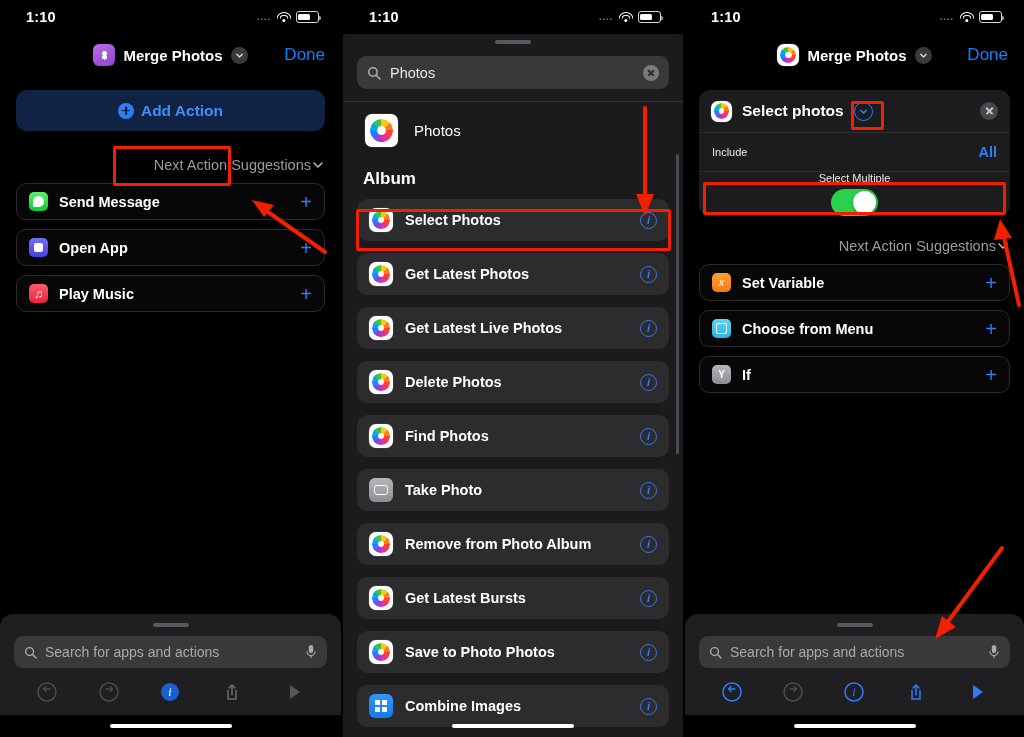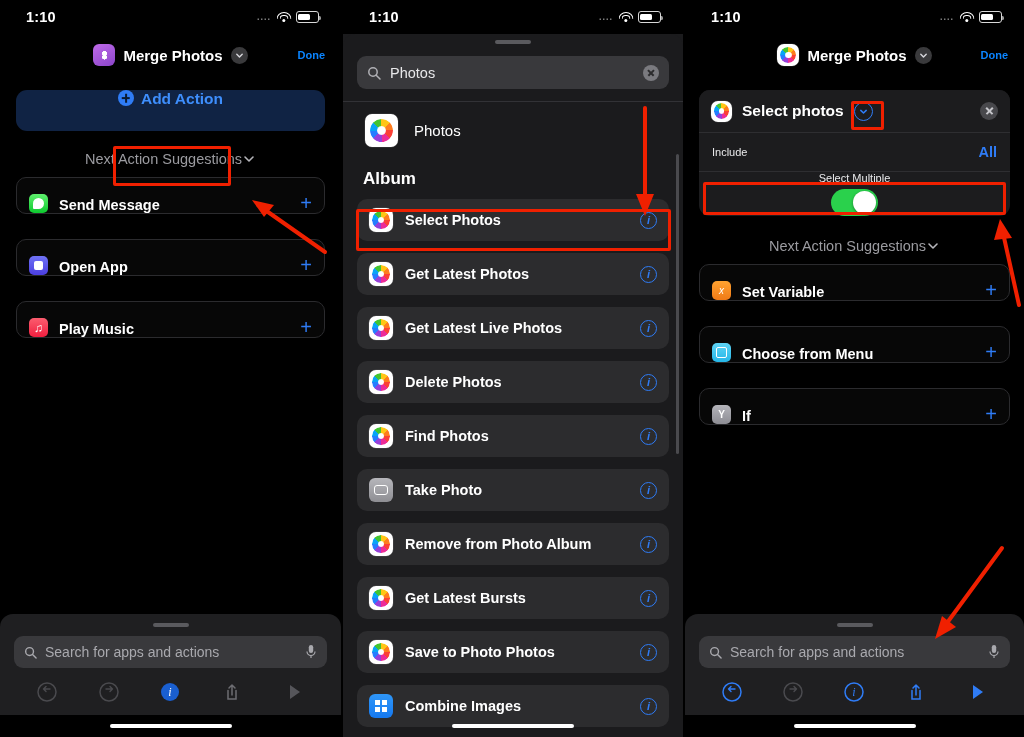--- a/index.html
+++ b/index.html
@@ -51,21 +51,21 @@
   .icon-shortcuts::after{
     content:""; position:absolute; inset:0; margin:auto; width:13px;height:13px;
     background:
       radial-gradient(circle at 50% 32%, #fff 0 2.4px, transparent 2.6px),
       radial-gradient(circle at 50% 62%, #fff 0 2.4px, transparent 2.6px);
   }
   .nav-title { color:#fff; font-size: 15px; font-weight: 700; }
   .chev-circle { width:17px; height:17px; border-radius:50%; background:#3a3a3c;
                  display:flex; align-items:center; justify-content:center; }
   .chev-circle svg { width:9px; height:9px; }
-  .nav-done { position:absolute; right: 16px; color:#0a84ff; font-size: 11px; font-weight: 700; }
+  .nav-done { position:absolute; right: 16px; color:#0a84ff; font-size: 17px; font-weight: 400; }
 
   
   .photos-icon { border-radius: 7px; background:#fff; position: relative; flex:none;
                  box-shadow: 0 0 0 .5px rgba(255,255,255,.15); }
   .photos-icon::before{
     content:""; position:absolute; inset: 14%;
     border-radius:50%;
     background:
       conic-gradient(from 0deg,
         #f8c52c 0deg 45deg,
@@ -84,39 +84,39 @@
     content:""; position:absolute; inset:36%; border-radius:50%;
     background: radial-gradient(circle,#fff 55%, rgba(255,255,255,.5) 100%);
   }
 
   
   .p1-body { padding: 14px 16px 0; }
   .p1-desc { color:#c9c9ce; font-size: 14.5px; line-height: 21px; margin-bottom: 14px; }
   .addaction-wrap { position: relative; }
   .addaction-btn {
     height: 41px; border-radius: 11px; background:#102344;
-    display:flex; justify-content:center; gap:7px;
+    display:flex; align-items:center; justify-content:center; gap:7px;
     color:#3e8efc; font-size:15.5px; font-weight:700;
   }
   .plus-circle { width:16px; height:16px; border-radius:50%; background:#2f7cf6; position:relative; flex:none;}
   .plus-circle::before, .plus-circle::after{
     content:""; position:absolute; background:#0a1b33; left:50%; top:50%; transform:translate(-50%,-50%);
   }
   .plus-circle::before{ width:8.5px; height:1.8px; }
   .plus-circle::after { width:1.8px; height:8.5px; }
 
   
-  .sec-head { display:flex; align-items:center; justify-content:center;
-              margin: 20px 0 10px; }
+  .sec-head { display:flex; align-items:center; justify-content:flex-end;
+              margin: 26px 0 10px; }
   .sec-head span { color:#9b9ba0; font-size:14.5px; }
   .sec-head svg { width:14px; height:14px; }
 
   
   .sug-row { height: 37px; border:1px solid #2b2b2e; border-radius: 10px;
-             display:flex; align-items:flex-end; padding: 0 12px; margin-bottom: 25px;
+             display:flex; align-items:center; padding: 0 12px; margin-bottom: 9px;
              background:#070707; }
   .sug-icon { width:19px; height:19px; border-radius:5px; flex:none; margin-right: 11px; position:relative; }
   .ic-message { background: linear-gradient(180deg,#5ff06d,#0ec92f); }
   .ic-message::after{ content:""; position:absolute; inset:4px; background:#fff; border-radius:50% 50% 50% 10%; }
   .ic-openapp { background: linear-gradient(180deg,#6f72f5,#4b3ee0); }
   .ic-openapp::after{ content:""; position:absolute; inset:5px; background:#fff; border-radius:2px; }
   .ic-music { background: linear-gradient(180deg,#fb5d6f,#f01f3f); }
   .ic-music::after{ content:"♫"; position:absolute; inset:0; color:#fff; font-size:12px;
                     display:flex; align-items:center; justify-content:center; }
   .ic-setvar { background: linear-gradient(180deg,#ffa230,#f07a16); }

